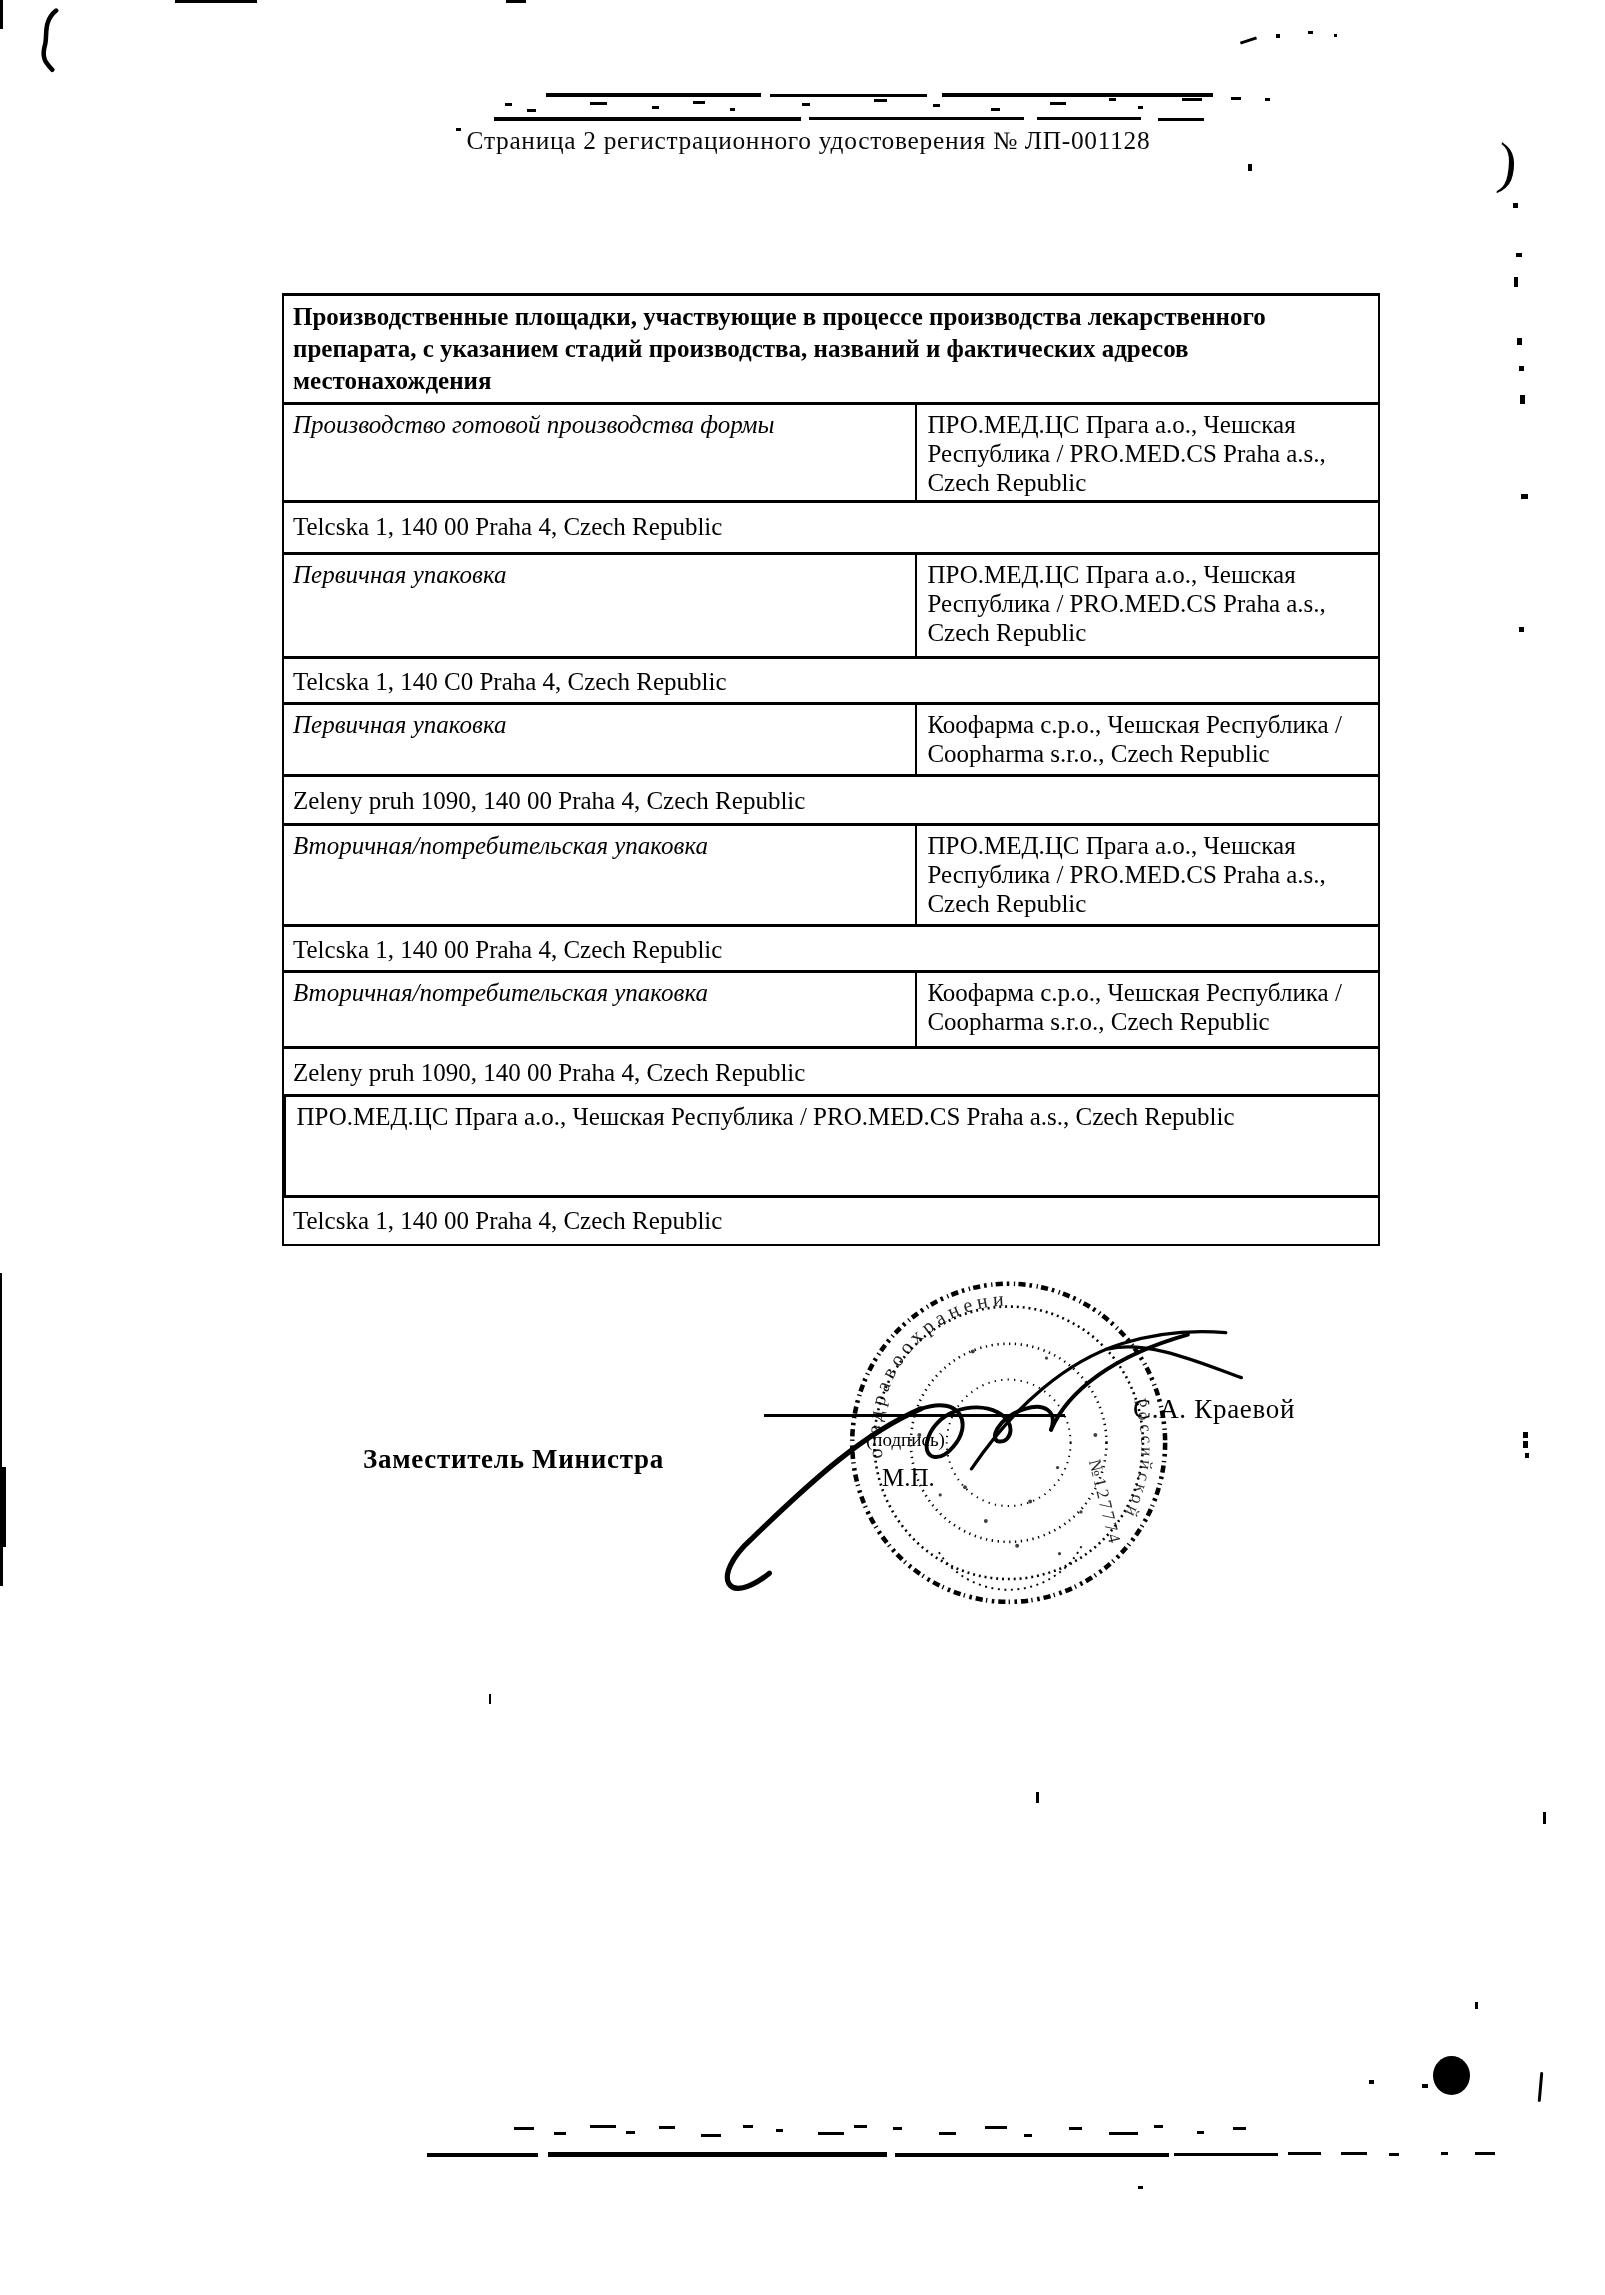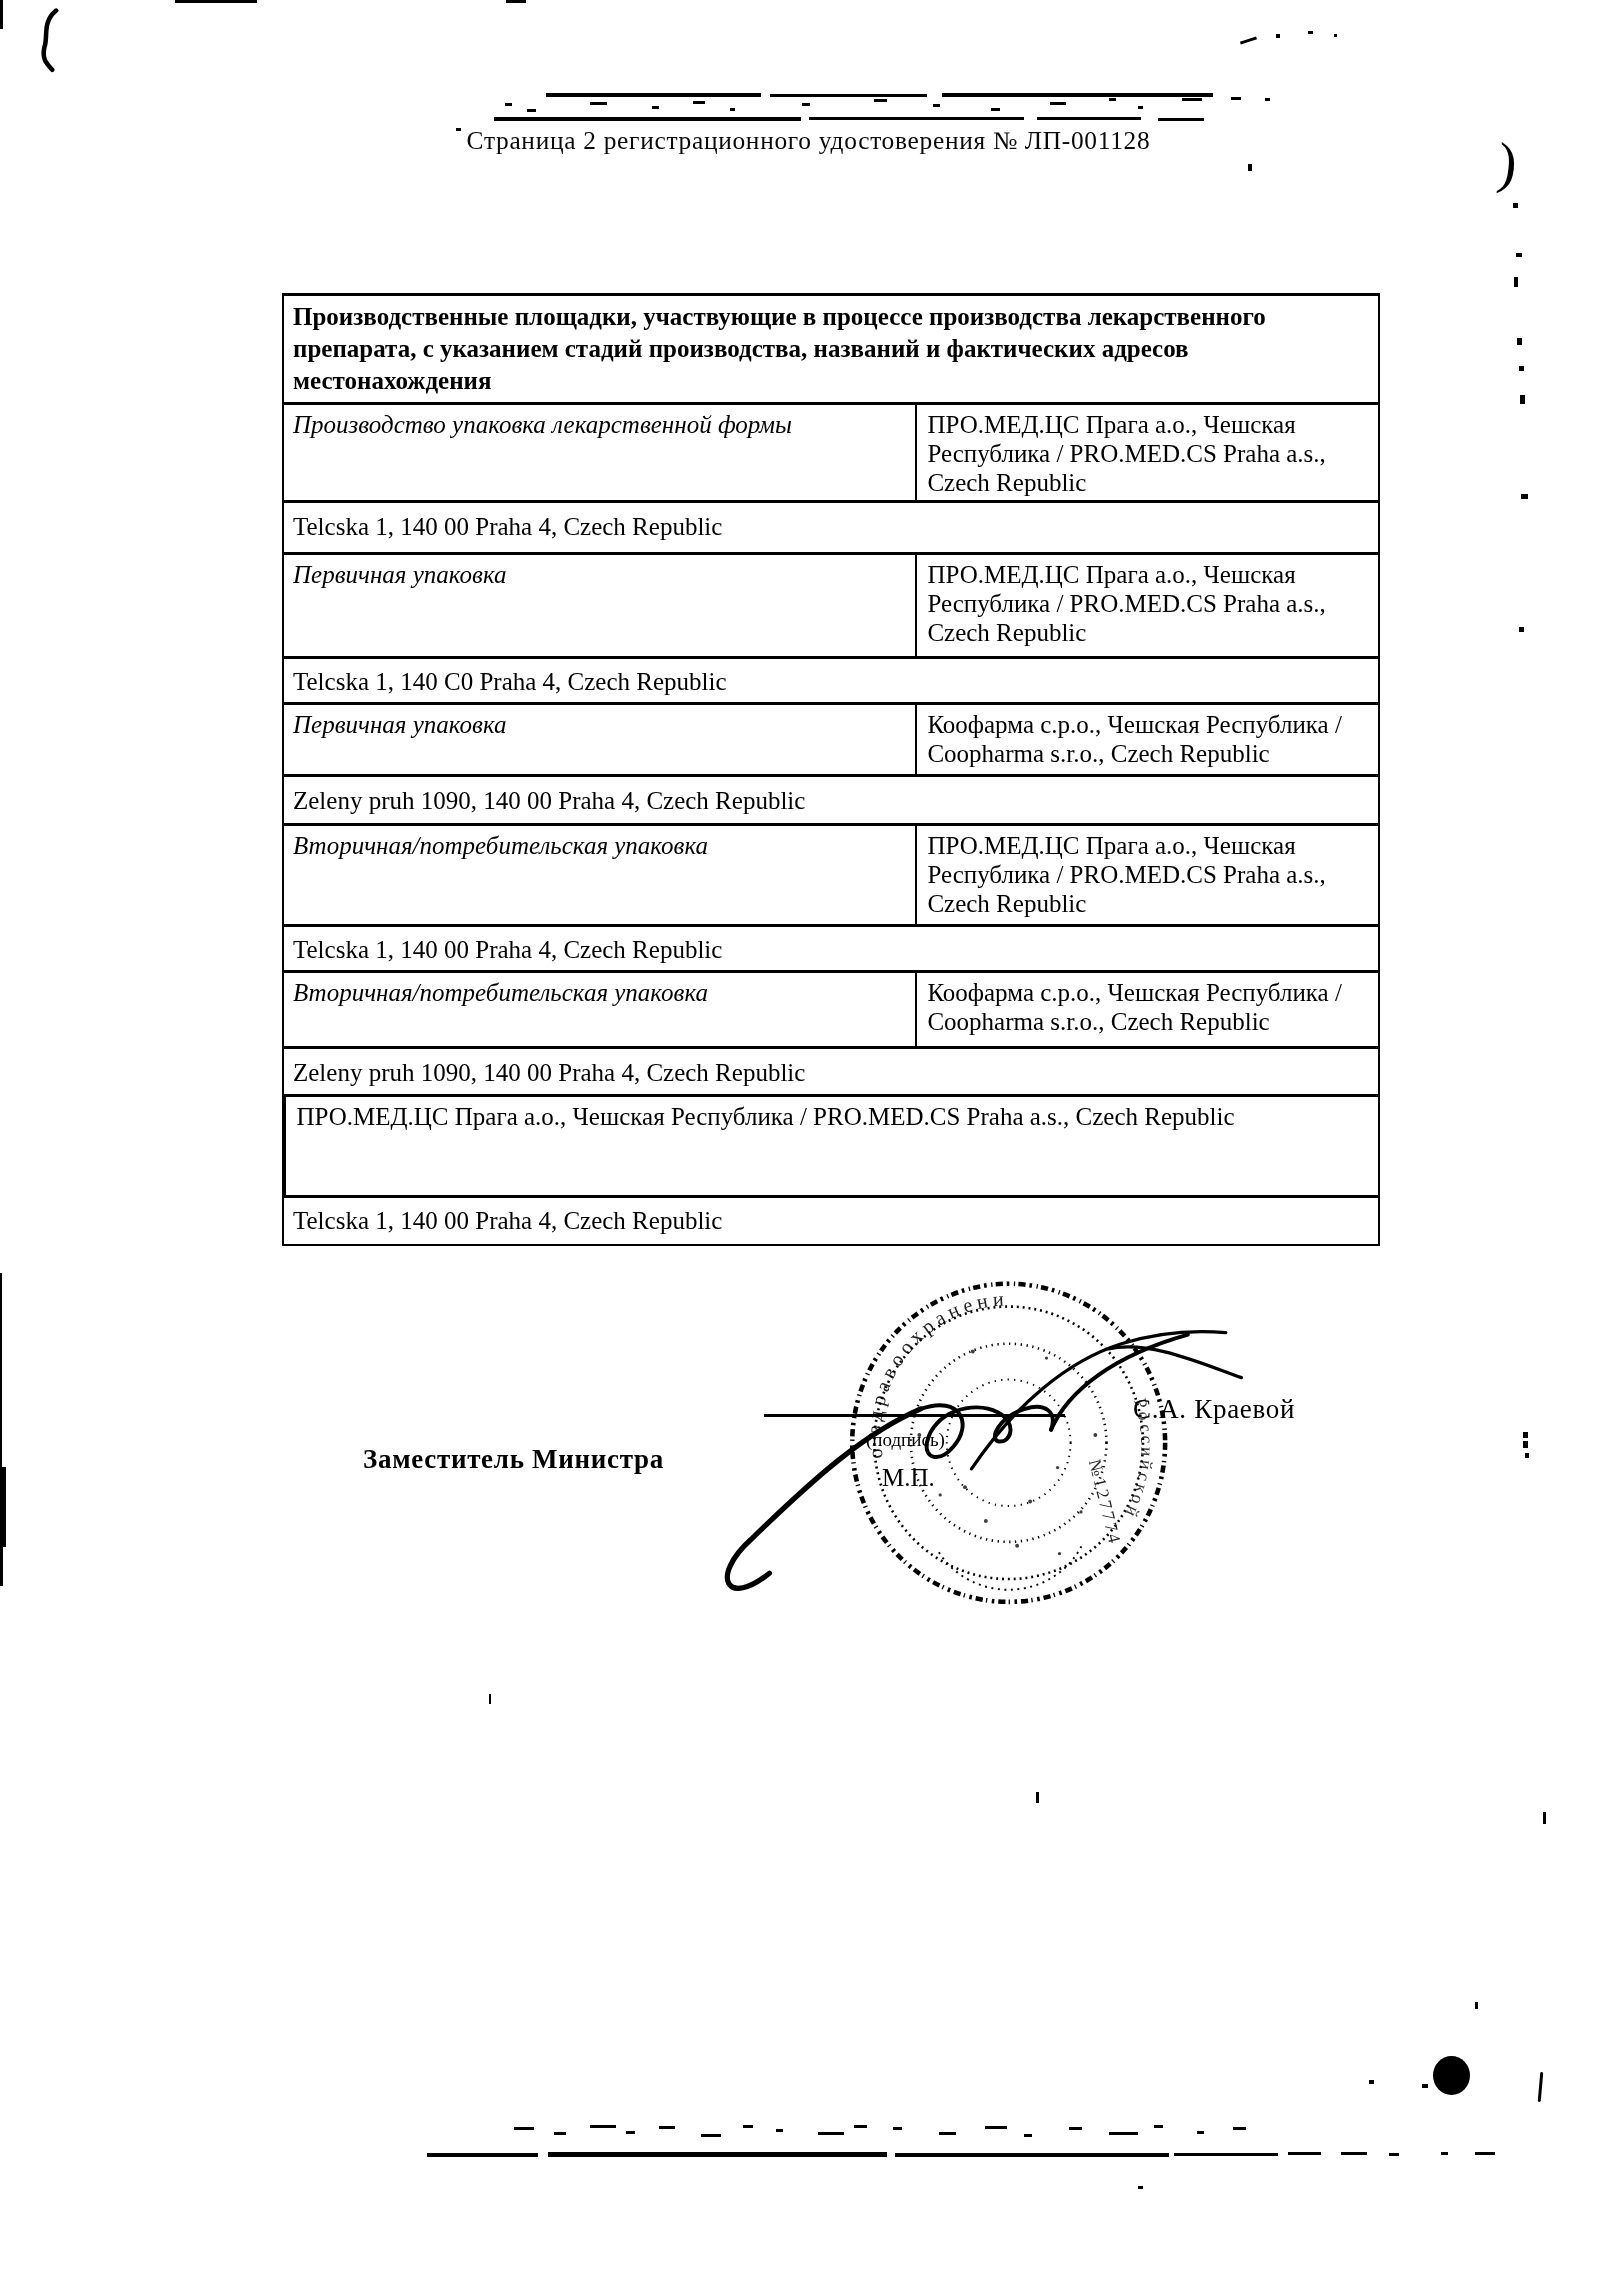--- a/index.html
+++ b/index.html
@@ -96,21 +96,21 @@
 </div>
 
 <div class="page-title">Страница 2 регистрационного удостоверения № ЛП-001128</div>
 <div class="paren-mark">)</div>
 <div class="speck" style="left:1248px;top:164px;width:3.9px;height:6.5px;"></div>
 
 <div class="doc-table">
   <div class="t-header">Производственные площадки, участвующие в процессе производства лекарственного препарата, с указанием стадий производства, названий и фактических адресов местонахождения</div>
 
   <div class="t-row spec" style="height:95px;">
-    <div class="cell-l">Производство упаковка лекарственной формы</div>
+    <div class="cell-l">Производство готовой производства формы</div>
     <div class="cell-r">ПРО.МЕД.ЦС Прага а.о., Чешская Республика / PRO.MED.CS Praha a.s., Czech Republic</div>
   </div>
   <div class="t-row addr" style="height:40px;">Telcska 1, 140 00 Praha 4, Czech Republic</div>
 
   <div class="t-row spec" style="height:101px;">
     <div class="cell-l">Первичная упаковка</div>
     <div class="cell-r">ПРО.МЕД.ЦС Прага а.о., Чешская Республика / PRO.MED.CS Praha a.s., Czech Republic</div>
   </div>
   <div class="t-row addr" style="height:35px;">Telcska 1, 140 C0 Praha 4, Czech Republic</div>
 

